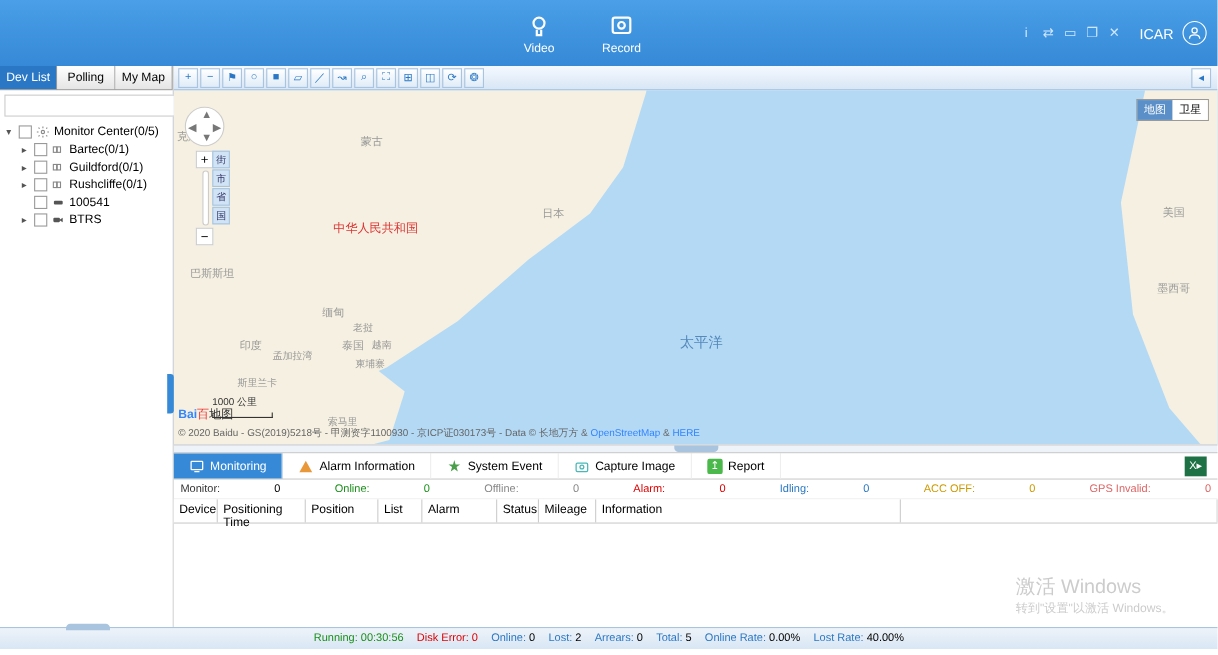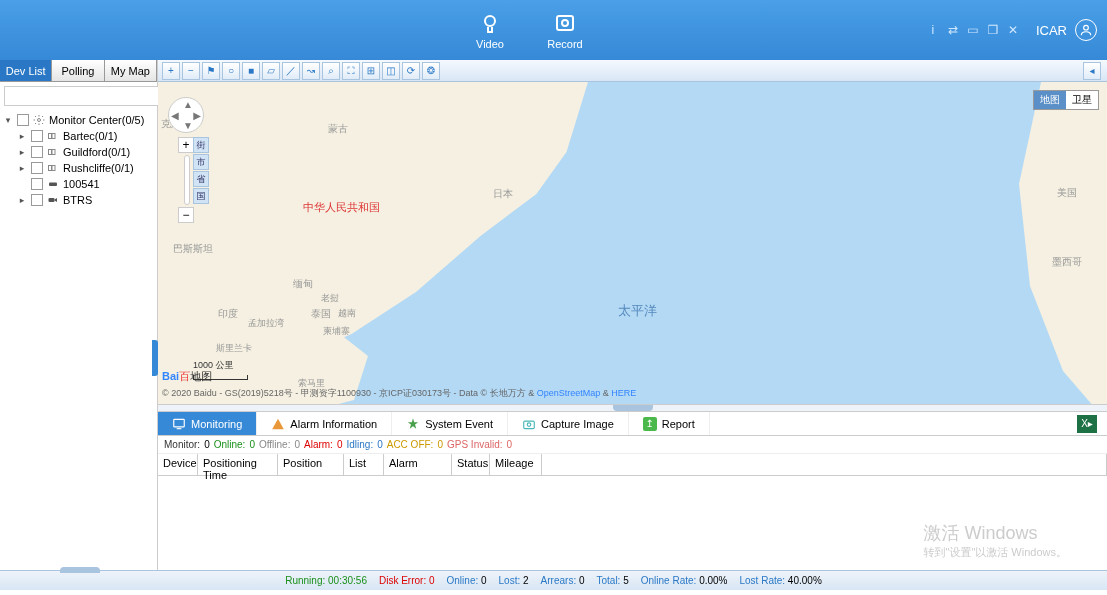--- a/index.html
+++ b/index.html
@@ -68,21 +68,21 @@
 .divider { height: 8px; background: #eef3f9; border-top: 1px solid #ccc; border-bottom: 1px solid #ccc; position: relative; }
 .divider-handle { width: 40px; height: 6px; background: #a8c4de; border-radius: 0 0 4px 4px; position: absolute; left: 50%; top: 0; transform: translateX(-50%); cursor: pointer; }
 
 .bottom-panel { height: 158px; background: #fff; }
 .bp-tabs { display: flex; height: 24px; border-bottom: 1px solid #ccc; font-size: 11px; }
 .bp-tab { padding: 0 14px; display: flex; align-items: center; gap: 5px; cursor: pointer; border-right: 1px solid #eee; }
 .bp-tab.active { background: #3589d6; color: #fff; }
 .bp-tab svg, .bp-tab .bp-ico { width: 14px; height: 14px; }
 .bp-export { margin-left: auto; padding: 0 10px; display: flex; align-items: center; }
 .bp-export-btn { width: 20px; height: 18px; background: #1e7145; color: #fff; font-size: 10px; text-align: center; line-height: 18px; cursor: pointer; }
-.monitor-row { height: 18px; display: flex; align-items: center; font-size: 10px; padding: 0 6px; gap: 4px; border-bottom: 1px solid #eee; }
+.monitor-row { height: 18px; display: flex; align-items: center; font-size: 10px; padding: 0 6px; gap: 4px; border-bottom: 1px solid #eee; justify-content: space-between; }
 .mr-lbl { color: #333; }
 .mr-v0 { color: #000; }
 .mr-green { color: #1a8f1a; }
 .mr-gray { color: #888; }
 .mr-red { color: #d00; }
 .mr-blue { color: #2a78c5; }
 .mr-amber { color: #c90; }
 .mr-pink { color: #d66; }
 .table-head { display: flex; height: 22px; background: #fff; border-bottom: 1px solid #ccc; font-size: 11px; }
 .th { border-right: 1px solid #ccc; padding: 3px 5px; }
@@ -349,20 +349,21 @@
           <span class="mr-pink">0</span>
       </div>
       <div class="table-head">
         <div class="th" style="width:40px">Device</div>
         <div class="th" style="width:80px">Positioning Time</div>
         <div class="th" style="width:66px">Position</div>
         <div class="th" style="width:40px">List</div>
         <div class="th" style="width:68px">Alarm</div>
         <div class="th" style="width:38px">Status</div>
         <div class="th" style="width:52px">Mileage</div>
+        <div class="th" style="width:277px">Information</div>
         <div class="th" style="flex:1"></div>
       </div>
     </div>
   </div>
 </div>
 
 <div class="vbar-handle"></div>
 <div class="bot-handle"></div>
 
 <div class="watermark">

